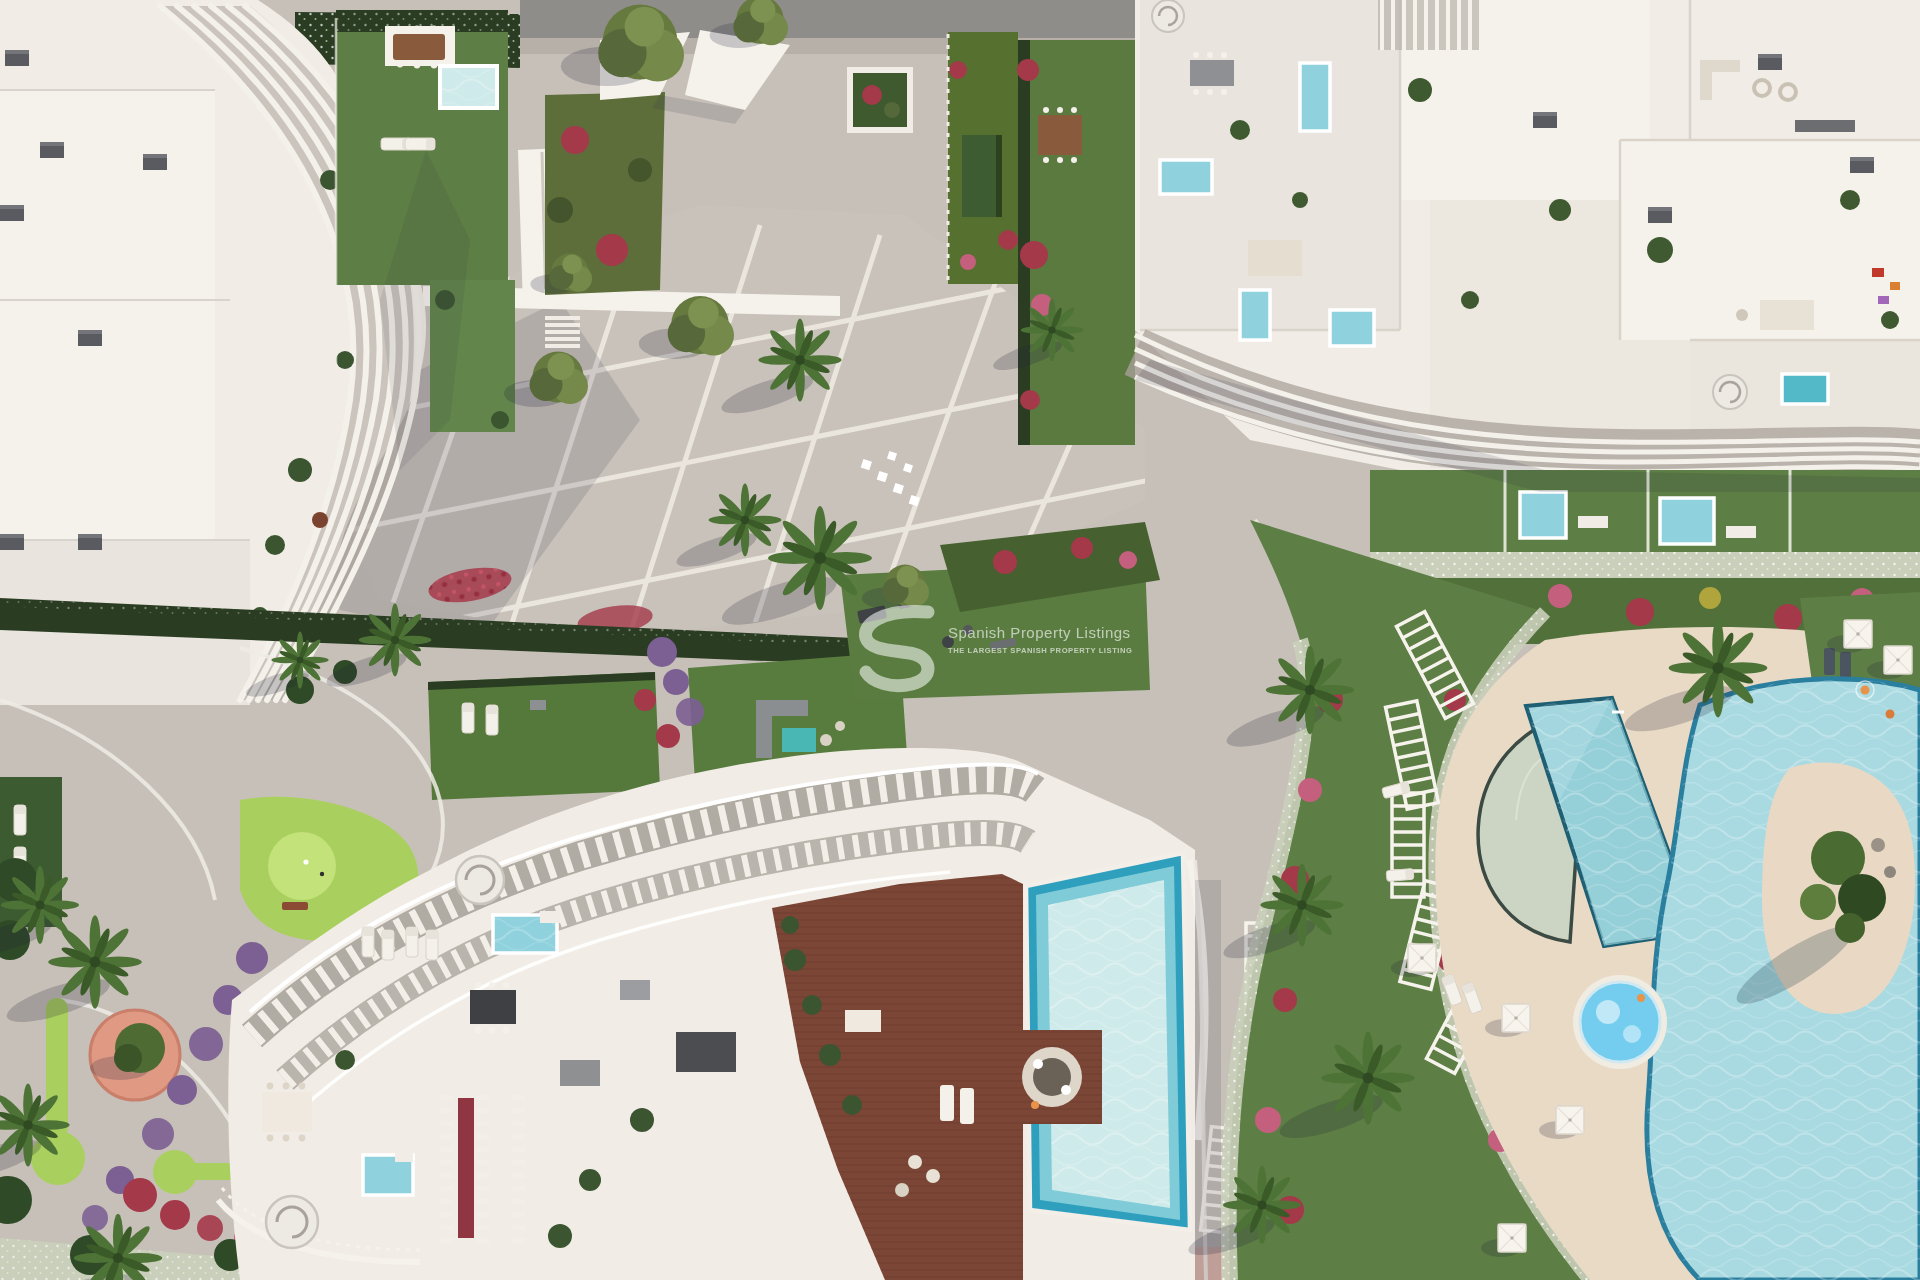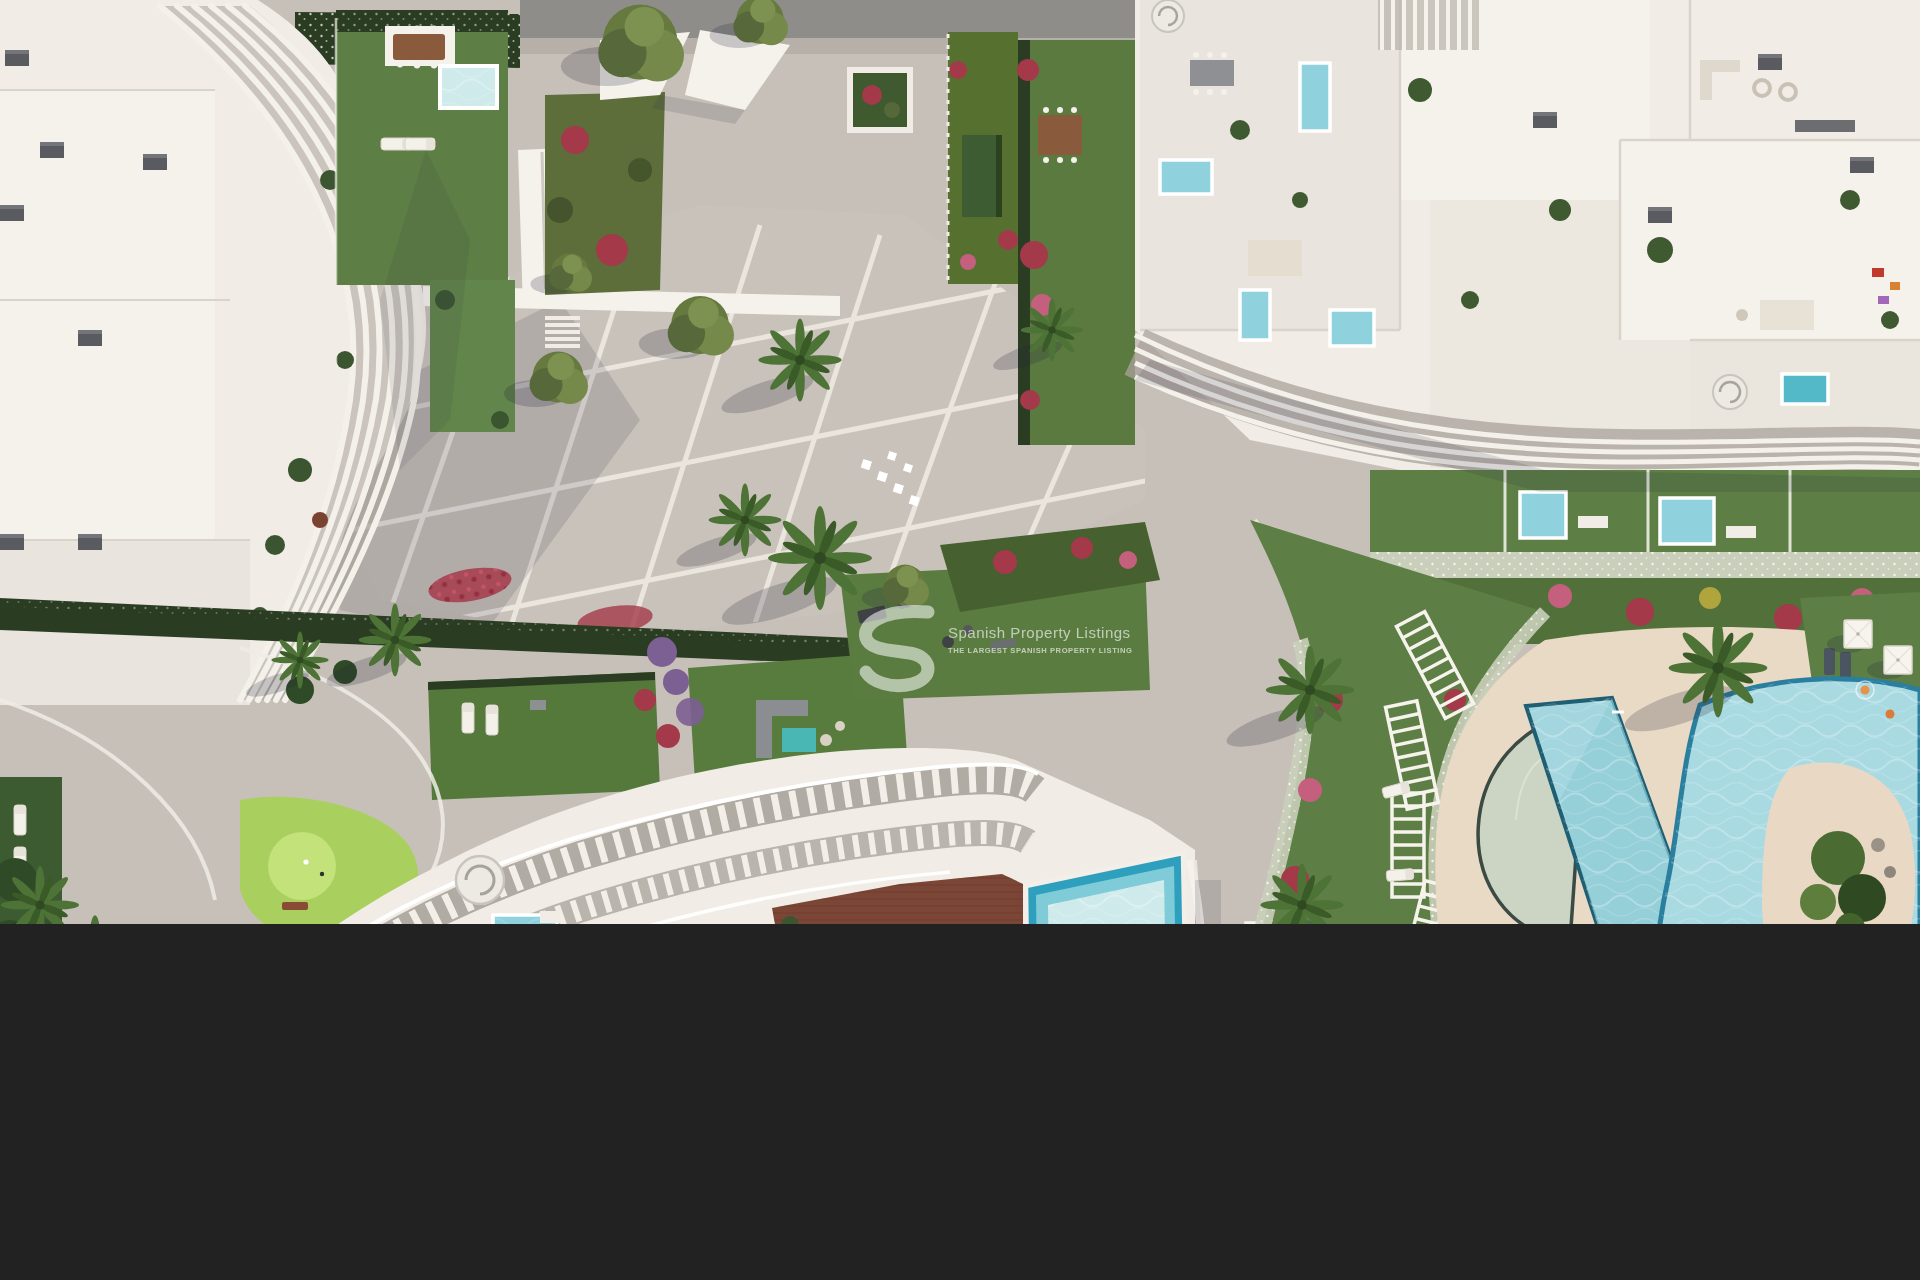--- a/index.html
+++ b/index.html
@@ -1,16 +1,16 @@
 <!DOCTYPE html>
 <html style="--c-pavement: #c7c0b8; --c-road: #8f8d8a; --c-white: #f1ede6; --c-panel: #e9e5de; --c-panel2: #f5f2ec; --c-louver: #f4f1ea; --c-louverShadow: #a9a29a; --c-lawn: #5d7e44; --c-lawnDark: #3d5931; --c-golf: #a9d05e; --c-golfLight: #c3e27a; --c-hedge: #2a3d22; --c-hedgeWhite: #c9cfba; --c-flowerRed: #a4394a; --c-flowerPink: #c4607e; --c-flowerPurple: #7c5f93; --c-pool: #8fd2de; --c-poolLight: #cfeaea; --c-poolDeep: #2f9fbe; --c-spa: #74cdee; --c-sand: #e9dac6; --c-wood: #7c4636; --c-promenade: #d8b3a6; --c-palm: #4e7336; --c-treeOlive: #66793f; --c-watermark: #ffffff;"><head>
 <meta charset="utf-8">
 <style>
   html,body{margin:0;padding:0;background:#222;}
-  #stage{width:1920px;height:924px;position:relative;overflow:hidden;font-family:"Liberation Sans",sans-serif;}
+  #stage{width:1920px;height:1280px;position:relative;overflow:hidden;font-family:"Liberation Sans",sans-serif;}
   svg{display:block}
   .f-base{fill:var(--c-pavement)}
   .f-road{fill:var(--c-road)}
   .f-white{fill:var(--c-white)}
   .f-panel{fill:var(--c-panel)}
   .f-panel2{fill:var(--c-panel2)}
   .f-lawn{fill:var(--c-lawn)}
   .f-golf{fill:var(--c-golf)}
   .f-hedge{fill:var(--c-hedge)}
   .f-speck{fill:var(--c-hedgeWhite)}

